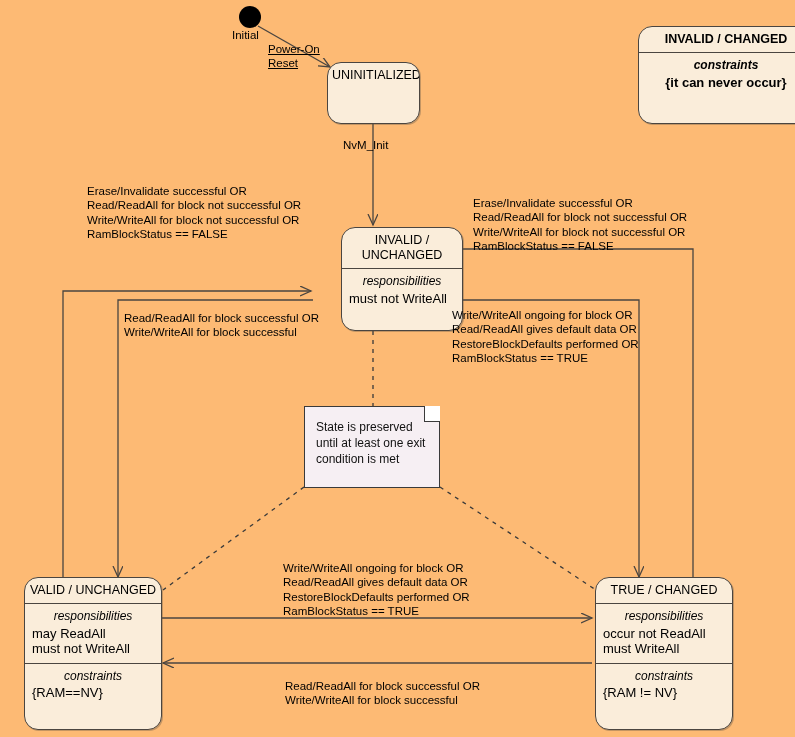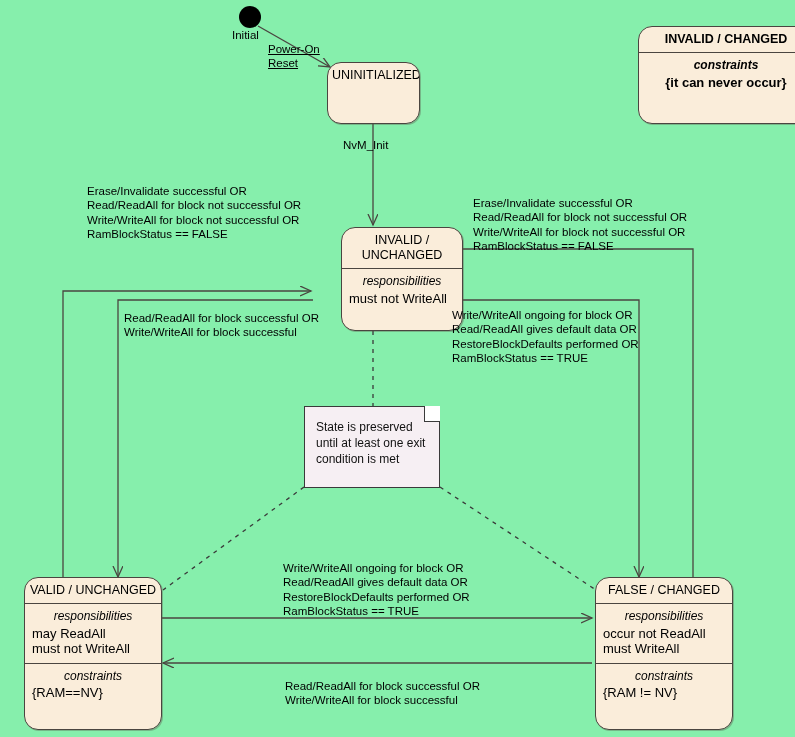--- a/index.html
+++ b/index.html
@@ -9,21 +9,21 @@
     background: #ffffff;
   }
   body {
     font-family: "Liberation Sans", sans-serif;
     color: #000000;
   }
   #canvas {
     position: relative;
     width: 795px;
     height: 737px;
-    background: #86efac;
+    background: #fdba74;
     overflow: hidden;
   }
   svg.edges {
     position: absolute;
     left: 0;
     top: 0;
     width: 795px;
     height: 737px;
     pointer-events: none;
   }
@@ -177,21 +177,21 @@
       <div class="comp-line">must not WriteAll</div>
     </div>
     <div class="sep"></div>
     <div class="compartment">
       <div class="comp-head">constraints</div>
       <div class="comp-line">{RAM==NV}</div>
     </div>
   </div>
 
   <div class="state" style="left:595px; top:577px; width:138px; height:153px;">
-    <div class="title">FALSE / CHANGED</div>
+    <div class="title">TRUE / CHANGED</div>
     <div class="sep"></div>
     <div class="compartment">
       <div class="comp-head">responsibilities</div>
       <div class="comp-line">occur not ReadAll</div>
       <div class="comp-line">must WriteAll</div>
     </div>
     <div class="sep"></div>
     <div class="compartment">
       <div class="comp-head">constraints</div>
       <div class="comp-line">{RAM != NV}</div>

